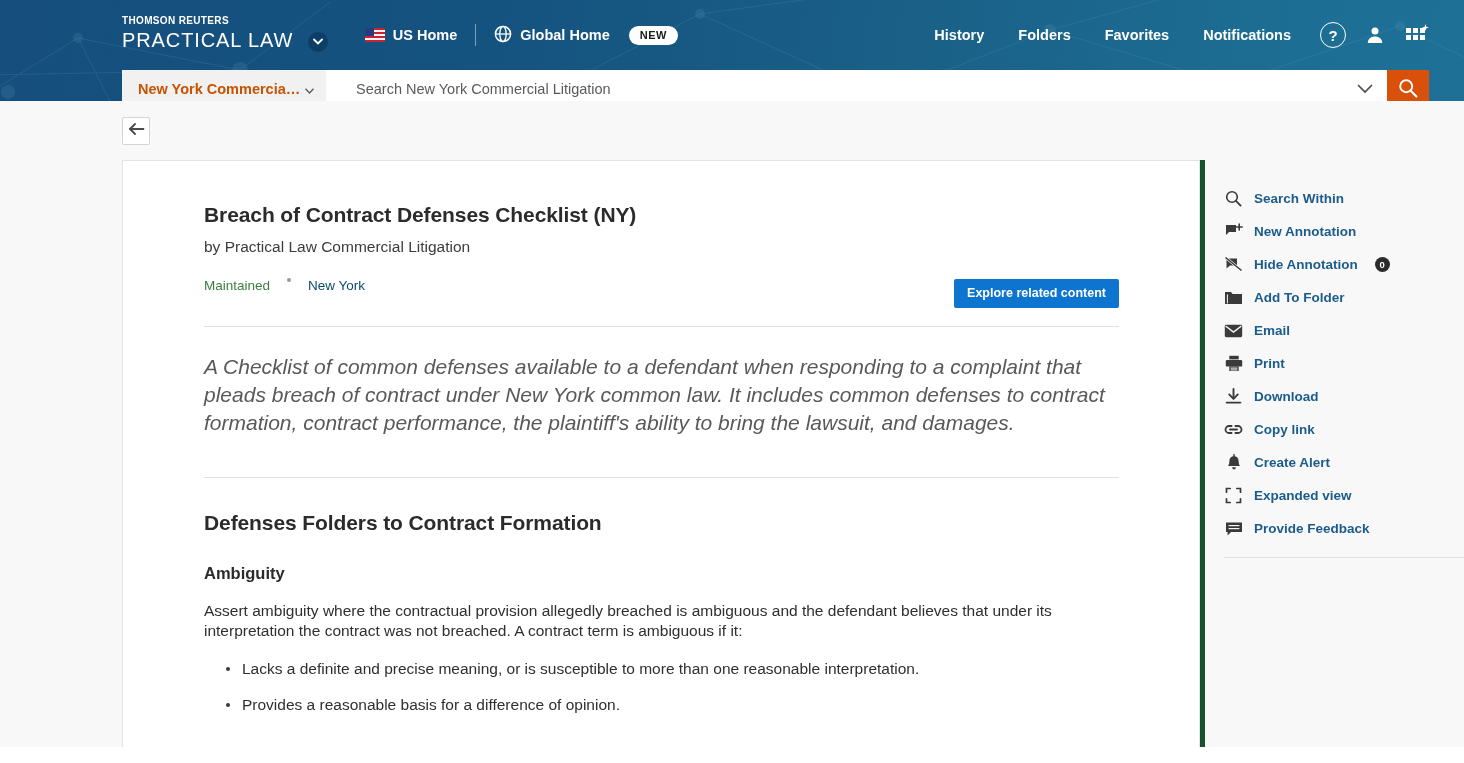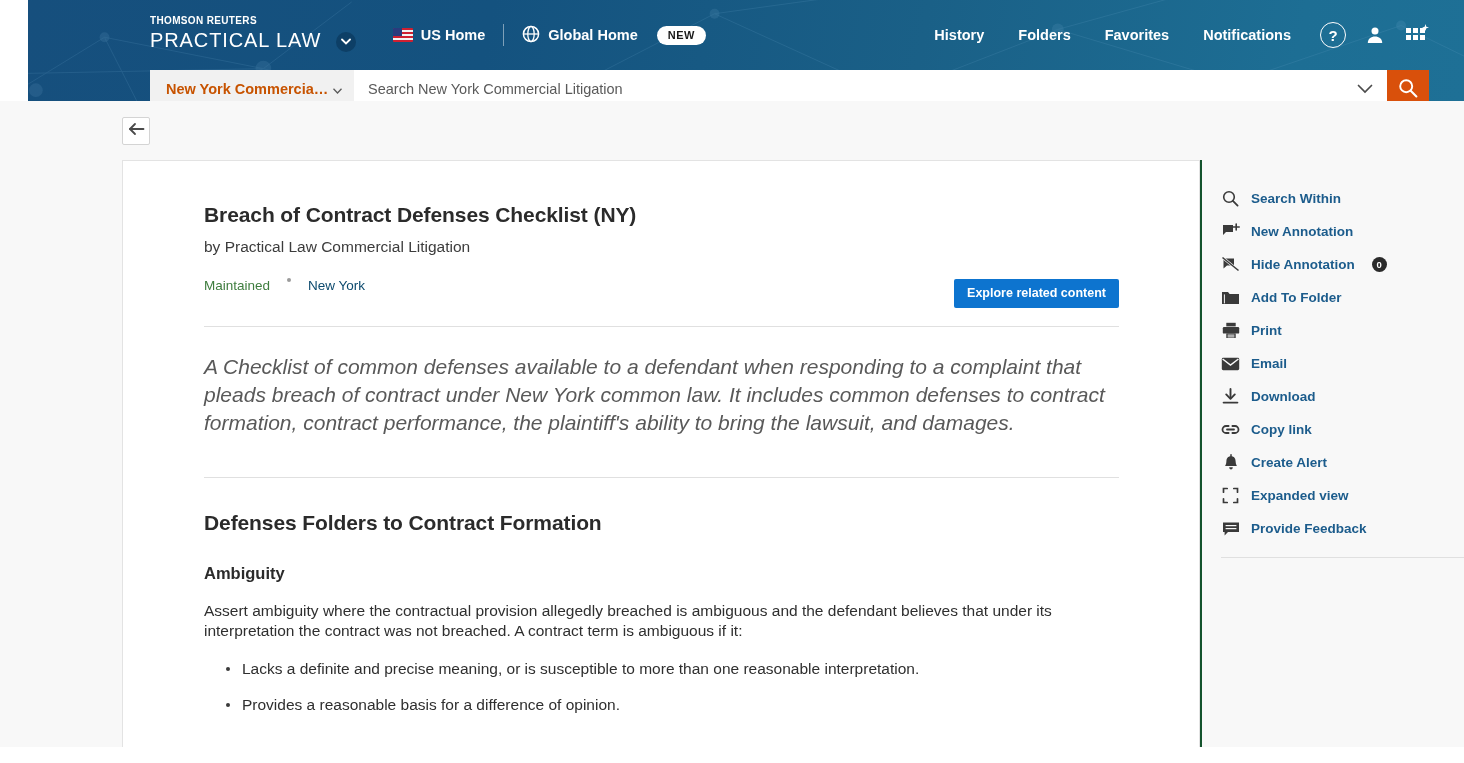--- a/index.html
+++ b/index.html
@@ -12,21 +12,20 @@
     font-family: "Liberation Sans", sans-serif;
     -webkit-font-smoothing: antialiased;
   }
 
   
   .header {
     position: relative;
     height: 101px;
     background: linear-gradient(100deg, #164f7d 0%, #14527f 32%, #1a6087 62%, #1d6e94 88%, #1e7096 100%);
     overflow: hidden;
-    margin-left: 28px;
   }
   .header-net { position: absolute; inset: 0; opacity: .30; pointer-events: none; }
 
   .header-row1 {
     position: relative;
     height: 70px;
     display: flex;
     align-items: center;
     padding-left: 122px;
     padding-right: 30px;
@@ -121,21 +120,21 @@
     display: flex; align-items: center; justify-content: space-between;
     padding: 0 12px 0 16px; cursor: pointer;
   }
   .scope-label {
     color: #c75300; font-size: 14.5px; font-weight: bold;
     white-space: nowrap; overflow: hidden;
   }
   .scope-caret { margin-left: 6px; }
   .search-input-wrap {
     flex: 1; background: #fff; display: flex; align-items: center;
-    padding: 0 12px; position: relative;
+    padding: 0 28px; position: relative;
   }
   .search-input {
     flex: 1; border: none; outline: none; background: transparent;
     font-family: "Liberation Sans", sans-serif;
     font-size: 14.5px; color: #4a4a4a;
   }
   .search-input::placeholder { color: #5a5a5a; opacity: 1; }
   .chev-down-btn {
     width: 44px; background: #fff; border: none; cursor: pointer;
     display: flex; align-items: center; justify-content: center;
@@ -223,21 +222,21 @@
     line-height: 24px; margin-bottom: 12px; padding-left: 16px;
   }
   .bullets li::before {
     content: ""; position: absolute; left: 0; top: 10px;
     width: 4px; height: 4px; border-radius: 50%; background: #3a3a3a;
   }
 
   
   .rail {
     flex: 1; background: #f8f8f8;
-    border-left: 2px solid #14532d;
+    border-left: 5px solid #14532d;
     padding: 22px 0 16px 0;
   }
   .rail-list { }
   .rail-item {
     display: flex; align-items: center; gap: 11px;
     height: 33px; padding-left: 19px; cursor: pointer;
   }
   .rail-ico {
     width: 19px; height: 19px; flex: 0 0 19px;
     display: flex; align-items: center; justify-content: center;
@@ -471,39 +470,39 @@
           <svg width="19" height="16" viewBox="0 0 19 16">
             <path d="M1 2 H7 L8.6 4 H18 V14 H1 Z" fill="#3a3a3a"></path>
             <path d="M3.4 4.4 V13.4" stroke="#f8f8f8" stroke-width="1"></path>
           </svg>
         </span>
         <span class="rail-label">Add To Folder</span>
       </div>
 
       <div class="rail-item">
         <span class="rail-ico">
+          <svg width="19" height="14" viewBox="0 0 19 14">
+            <rect x="0.8" y="0.8" width="17.4" height="12.4" rx="1.4" fill="#3a3a3a"></rect>
+            <path d="M1.6 2 L9.5 8 L17.4 2" stroke="#f8f8f8" stroke-width="1.5" fill="none"></path>
+          </svg>
+        </span>
+        <span class="rail-label">Email</span>
+      </div>
+
+      <div class="rail-item">
+        <span class="rail-ico">
           <svg width="18" height="17" viewBox="0 0 18 17">
             <rect x="4.3" y="0.8" width="9.4" height="3.6" fill="#3a3a3a"></rect>
             <rect x="0.8" y="5" width="16.4" height="6.6" rx="1.2" fill="#3a3a3a"></rect>
             <rect x="4.3" y="11.4" width="9.4" height="4.6" fill="#3a3a3a"></rect>
             <rect x="5.6" y="12.6" width="6.8" height="1" fill="#f8f8f8"></rect>
             <rect x="5.6" y="14.4" width="6.8" height="1" fill="#f8f8f8"></rect>
           </svg>
         </span>
         <span class="rail-label">Print</span>
-      </div>
-
-      <div class="rail-item">
-        <span class="rail-ico">
-          <svg width="19" height="14" viewBox="0 0 19 14">
-            <rect x="0.8" y="0.8" width="17.4" height="12.4" rx="1.4" fill="#3a3a3a"></rect>
-            <path d="M1.6 2 L9.5 8 L17.4 2" stroke="#f8f8f8" stroke-width="1.5" fill="none"></path>
-          </svg>
-        </span>
-        <span class="rail-label">Email</span>
       </div>
 
       <div class="rail-item">
         <span class="rail-ico">
           <svg width="17" height="17" viewBox="0 0 17 17">
             <path d="M8.5 1 V9.6" stroke="#3a3a3a" stroke-width="1.9" stroke-linecap="round"></path>
             <path d="M4.2 6.4 L8.5 10.8 L12.8 6.4" stroke="#3a3a3a" stroke-width="1.9" fill="none" stroke-linecap="round" stroke-linejoin="round"></path>
             <path d="M1.6 14.6 H15.4" stroke="#3a3a3a" stroke-width="1.9" stroke-linecap="round"></path>
           </svg>
         </span>

